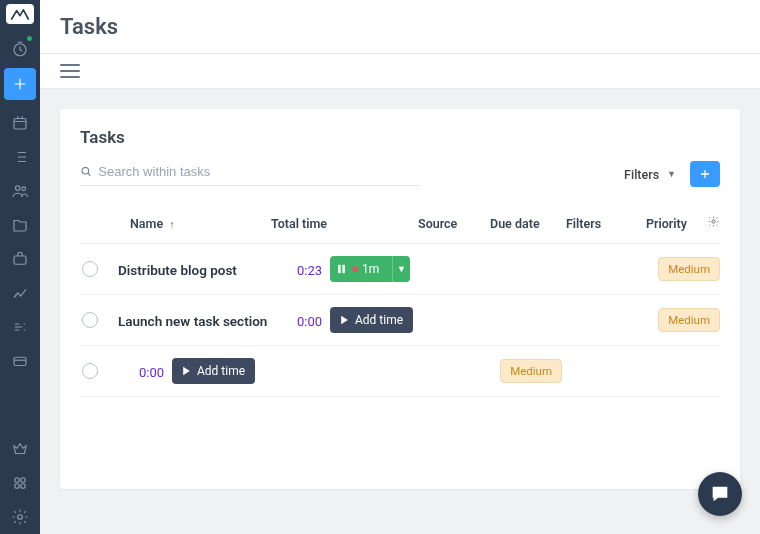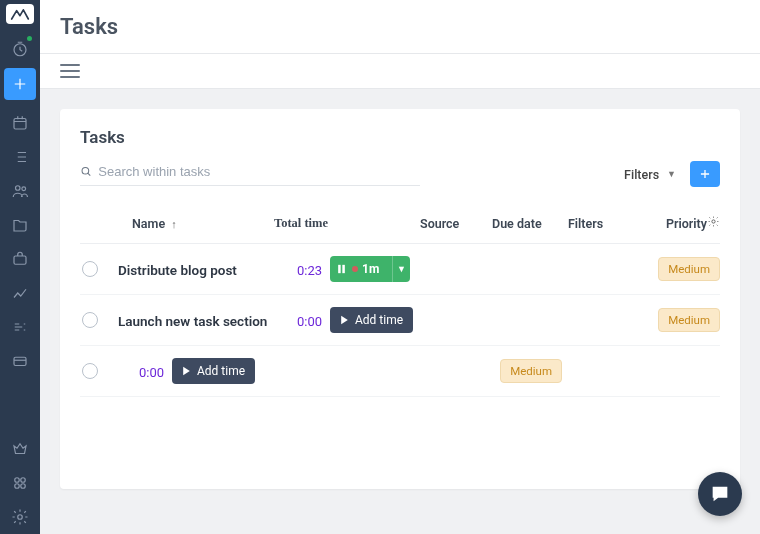--- a/index.html
+++ b/index.html
@@ -106,44 +106,44 @@
 
 
 .table { width:100%; display:flex; flex-direction:column; margin-top:18px;}
 .thead, .trow { display:flex; align-items:center; }
 .thead { padding: 8px 0 12px 0; border-bottom:1px solid #eceef1; font-size:12.5px; color:#3d4754; font-weight:600;}
 .trow { padding: 12px 0; border-bottom:1px solid #f1f3f5;}
 .col-check{ width:34px; display:flex; justify-content:flex-start; padding-left:2px;}
 .col-name { flex: 0 0 170px; padding-left: 16px; }
 .thead .col-name { padding-left: 30px; }
 .col-time { flex: 0 0 58px; text-align:right; padding-right:8px; font-variant-numeric: tabular-nums;}
-.thead .col-time { text-align: center; padding-right:0;font-family:Liberation Serif, serif;}
+.thead .col-time { text-align: center; padding-right:0;}
 .col-timer{ flex: 0 0 90px; }
 .col-source{ flex: 0 0 72px; }
 .col-due  { flex: 0 0 76px; }
 .col-prog { flex: 0 0 80px; }
-.col-pri  { flex: 0 0 72px; text-align:right; display:flex; justify-content:flex-end; align-items:center; gap:0;}
+.col-pri  { flex: 0 0 72px; text-align:right; display:flex; justify-content:flex-end; align-items:center; gap:20px;}
 .sort-arrow { font-size:11px; margin-left:3px; color:#666;}
 .gear-small svg { width:13px; height:13px; stroke:#555; fill:none; stroke-width:1.6; }
 
 .radio {
   width:16px; height:16px; border:1.5px solid #b9c1cb; border-radius:50%; cursor:pointer;
 }
 .task-name { font-size:13.5px; font-weight:600; color:#2e3744; }
 .time-val { font-size:13px; color:#6d28d9; }
 
 .timer-running {
   display:flex; align-items:center; height:26px;
   background:#3eb36a; border-radius:4px; overflow:hidden; color:#fff;
   font-size:12px; width:80px;
 }
 .timer-running .pause { width:22px; display:flex; align-items:center; justify-content:center; }
 .timer-running .pause svg { width:9px; height:10px; }
 .timer-running .dot { width:6px; height:6px; background:#d35d5d; border-radius:50%; margin-right:4px;}
-.timer-running .tval { flex:1; text-align:left; font-weight:700;}
+.timer-running .tval { flex:1; text-align:left; font-weight:400;}
 .timer-running .dd { width:18px; border-left:1px solid rgba(255,255,255,0.25); display:flex; align-items:center; justify-content:center; font-size:9px; height:100%;}
 
 .add-time-btn {
   display:inline-flex; align-items:center; height:26px;
   background:#3e4a60; color:#fff; border-radius:4px; padding:0 10px;
   font-size:12px; gap:6px; cursor:pointer;
 }
 .add-time-btn svg { width:9px; height:10px; fill:#fff; }
 
 .badge {

